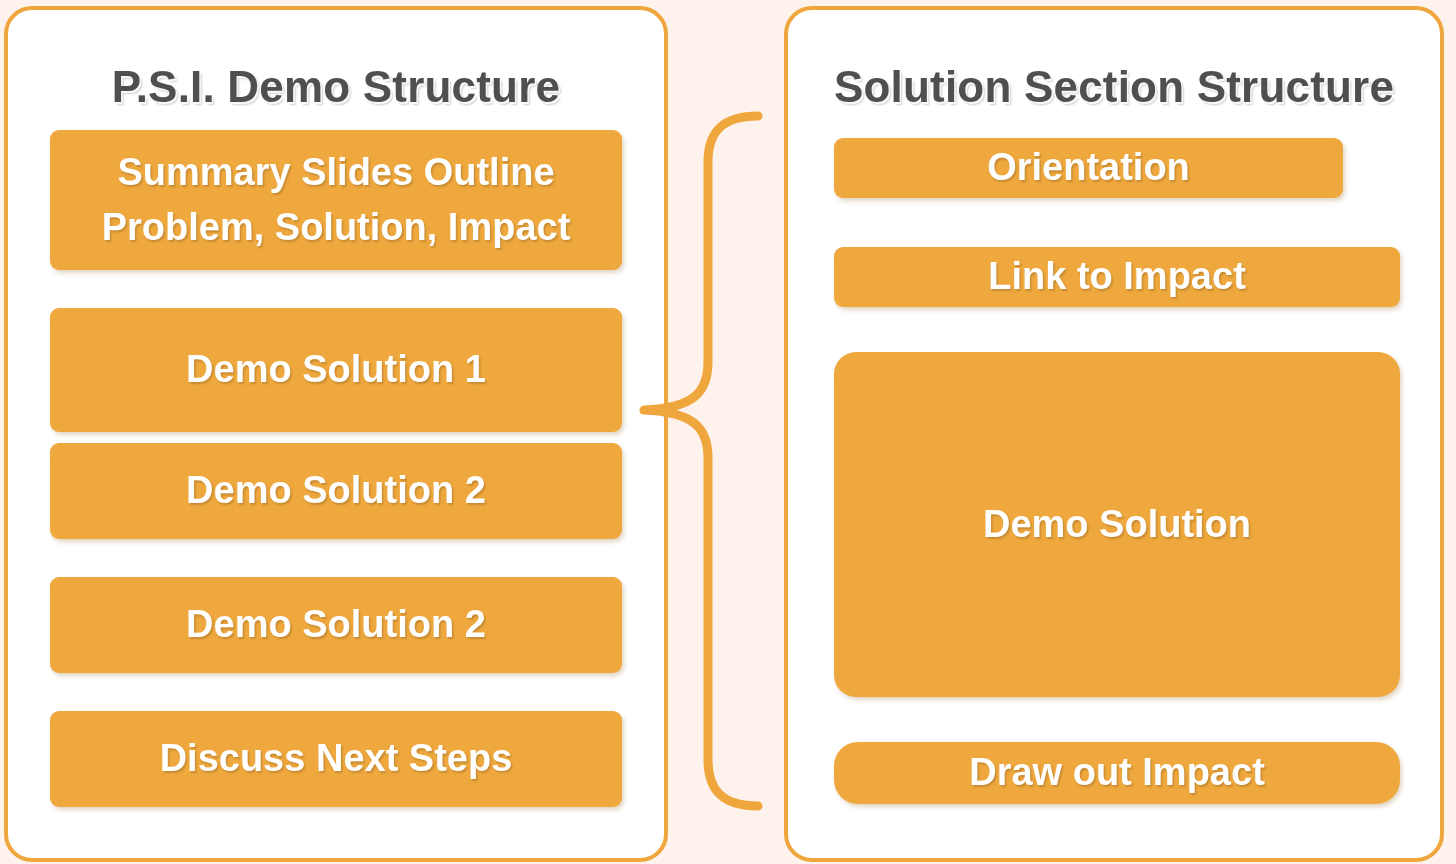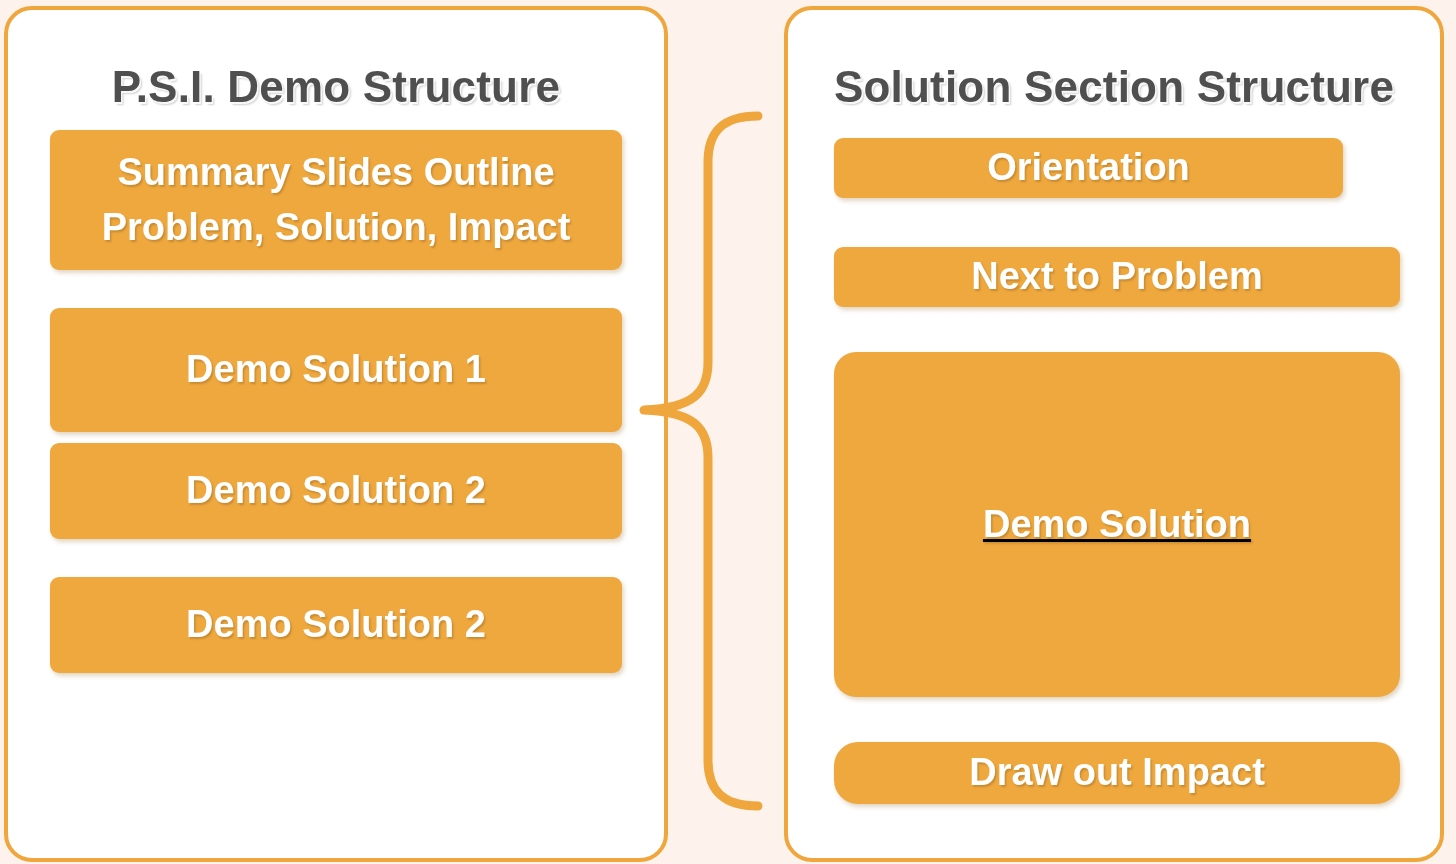--- a/index.html
+++ b/index.html
@@ -61,21 +61,21 @@
   .obox {
     position: absolute;
     background: #efa83d;
     border-radius: 9px;
     box-shadow: 2px 3px 4px rgba(160,120,60,0.30);
     display: flex;
     align-items: center;
     justify-content: center;
     box-sizing: border-box;
   }
-  .obox.big { border-radius: 22px; text-decoration: underline; }
+  .obox.big { border-radius: 22px; }
 
   .obox-label {
     color: #ffffff;
     font-size: 38px;
     font-weight: bold;
     line-height: 1.46;
     text-align: center;
     text-shadow: 1.5px 1.5px 2px rgba(150,105,40,0.45);
     white-space: pre-line;
     padding: 0 10px;
@@ -123,41 +123,44 @@
   </div>
 
   <div class="obox" id="box-demo2">
     <span class="obox-label">Demo Solution 2</span>
   </div>
 
   <div class="obox" id="box-demo3">
     <span class="obox-label">Demo Solution 2</span>
   </div>
 
+  <div class="obox" id="box-next-steps">
+    <span class="obox-label">Discuss Next Steps</span>
+  </div>
 
   <svg id="brace" viewBox="0 0 150 710">
     <path d="M 128 6
              C 92 6, 78 22, 78 52
              L 78 252
              C 78 282, 64 298, 14 300
              C 64 302, 78 318, 78 348
              L 78 650
              C 78 680, 92 696, 128 696" fill="none" stroke="#efa63c" stroke-width="9" stroke-linecap="round" stroke-linejoin="round"></path>
   </svg>
 
   <div class="panel" id="panel-right">
     <div class="panel-title">Solution Section Structure</div>
   </div>
 
   <div class="obox" id="box-orientation">
     <span class="obox-label">Orientation</span>
   </div>
 
   <div class="obox" id="box-link">
-    <span class="obox-label">Next to Problem</span>
+    <span class="obox-label">Link to Impact</span>
   </div>
 
   <div class="obox big" id="box-demo-sol">
     <span class="obox-label">Demo Solution</span>
   </div>
 
   <div class="obox" id="box-impact">
     <span class="obox-label">Draw out Impact</span>
   </div>
 

